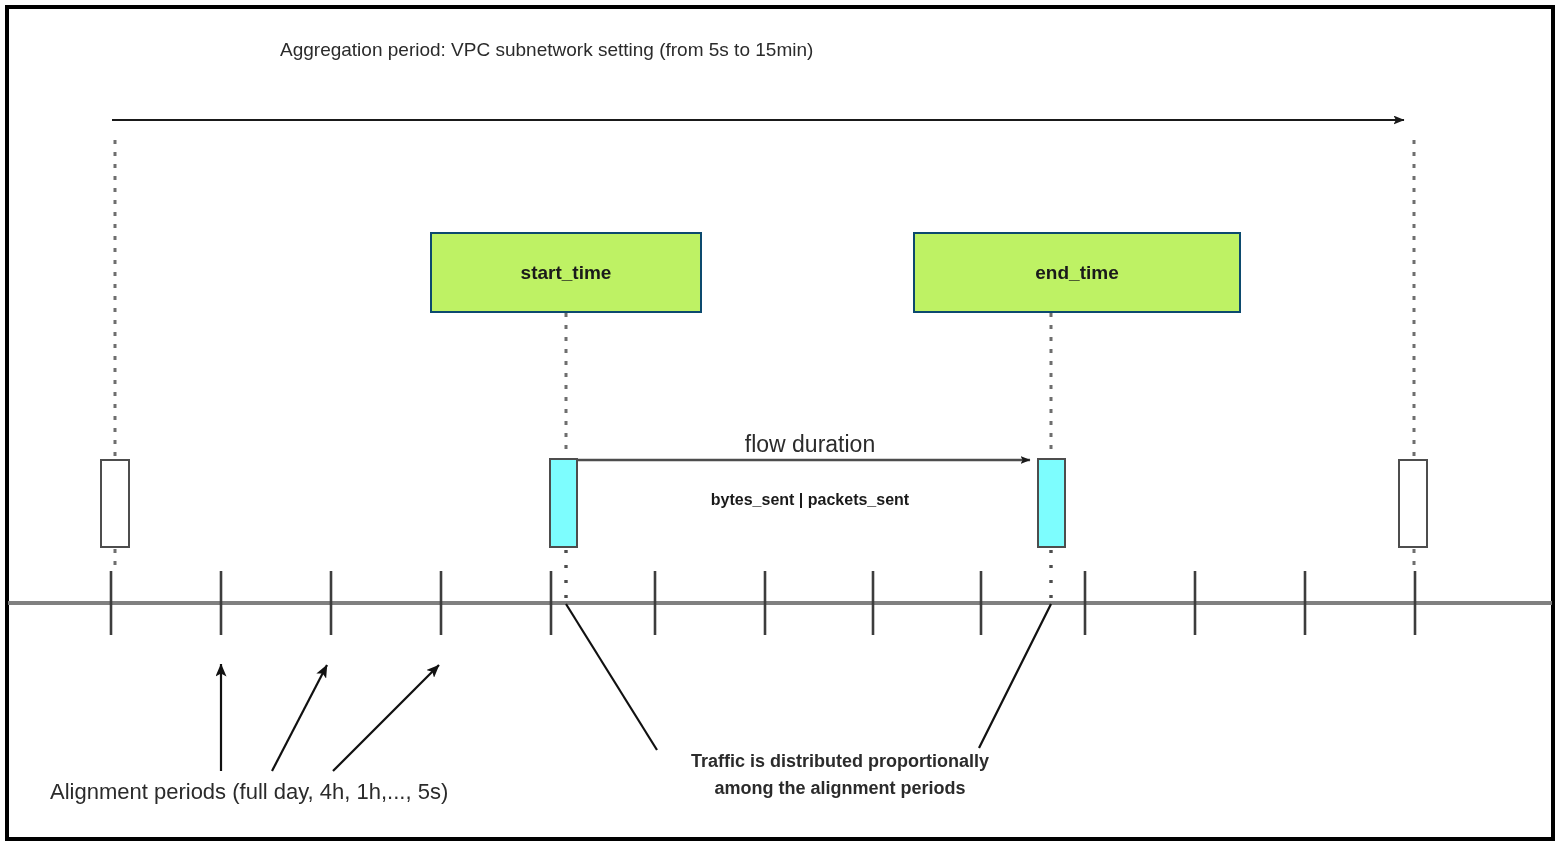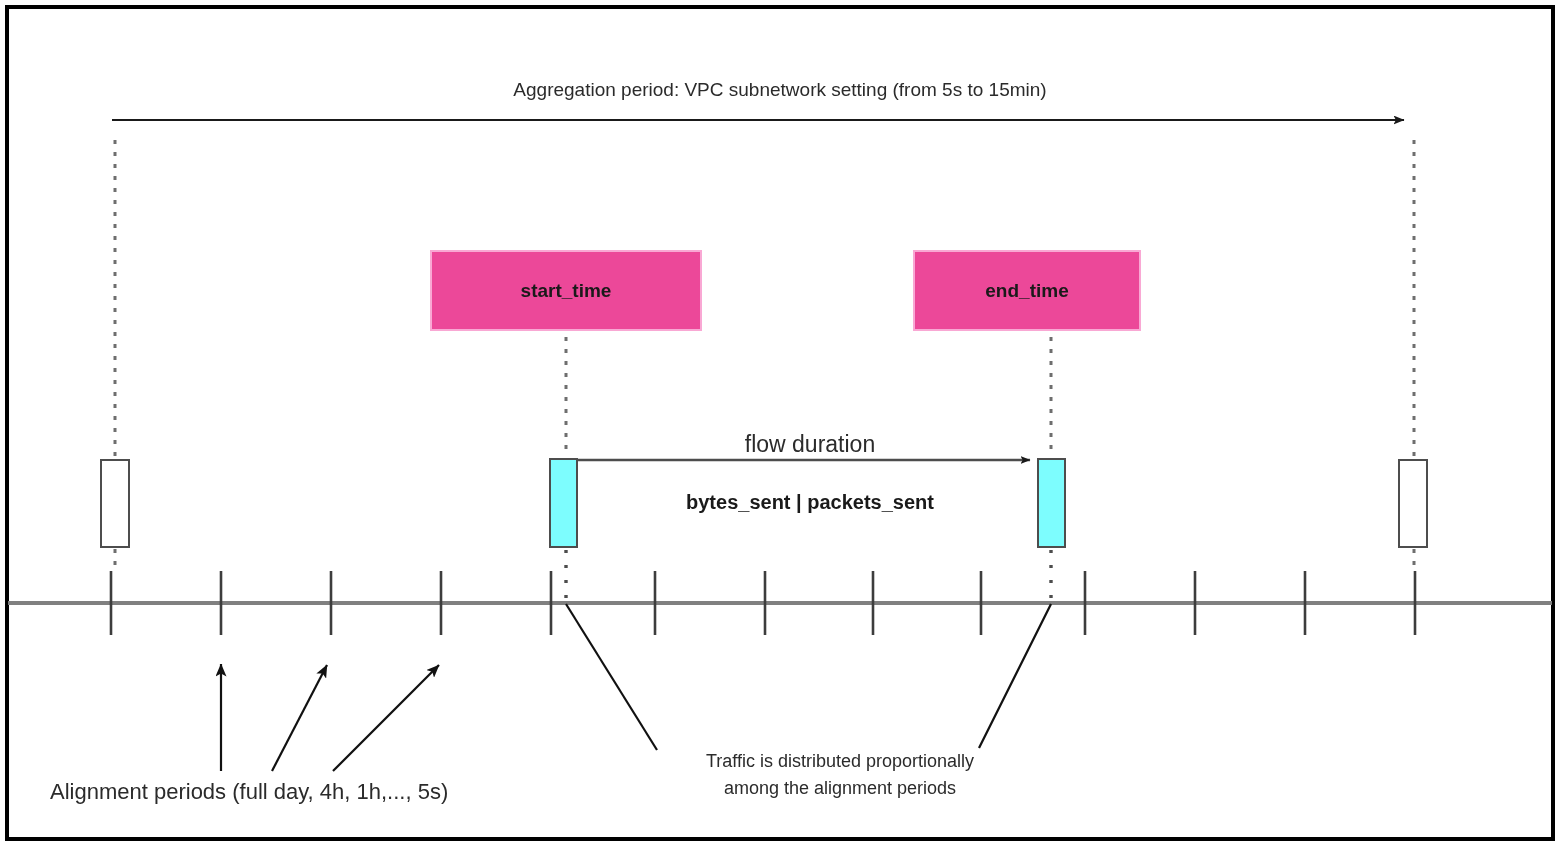--- a/index.html
+++ b/index.html
@@ -35,51 +35,49 @@
     height: 846px;
     pointer-events: none;
   }
 
   
   .agg-title {
     position: absolute;
     left: 280px;
     top: 39px;
     width: 1000px;
-    text-align: center;
+    text-align: left;
     font-size: 19px;
     color: #2b2b2b;
     white-space: nowrap;
-    margin-top: 40px;
   }
 
   
   .label-box {
     position: absolute;
-    background: #ec4899;
-    border: 2px solid #f9a8d4;
+    background: #bef264;
+    border: 2px solid #0c4a6e;
     box-sizing: border-box;
     display: flex;
     align-items: center;
     justify-content: center;
     font-weight: bold;
     font-size: 19px;
     color: #1a1a1a;
-    margin-top: 18px;
   }
   #box-start-time {
     left: 430px;
     top: 232px;
     width: 272px;
     height: 81px;
   }
   #box-end-time {
     left: 913px;
     top: 232px;
-    width: 228px;
+    width: 328px;
     height: 81px;
   }
 
   
   .marker {
     position: absolute;
     box-sizing: border-box;
     border: 2px solid #4d4d4d;
   }
   .marker.hollow {
@@ -124,37 +122,38 @@
     top: 431px;
     width: 300px;
     text-align: center;
     font-size: 23px;
   }
   #label-bytes-packets {
     left: 600px;
     top: 491px;
     width: 420px;
     text-align: center;
-    font-size: 20px;
+    font-size: 16px;
     font-weight: bold;
     color: #1a1a1a;
   }
   #label-alignment-periods {
     left: 50px;
     top: 779px;
     font-size: 22px;
   }
   #label-traffic-distributed {
     left: 690px;
     top: 748px;
     width: 300px;
     text-align: center;
     font-size: 18px;
     line-height: 27px;
     white-space: normal;
+    font-weight: bold;
   }
 </style>
 </head>
 <body>
 
 <div id="page">
 
   <div class="outer-frame"></div>
 
   <svg class="svg-layer" viewBox="0 0 1560 846" width="1560" height="846" xmlns="http://www.w3.org/2000/svg">

